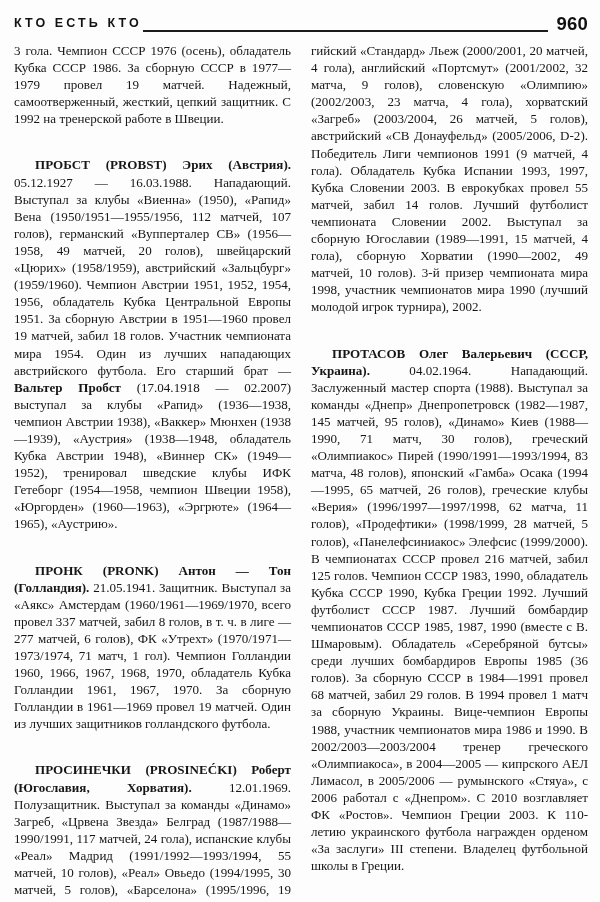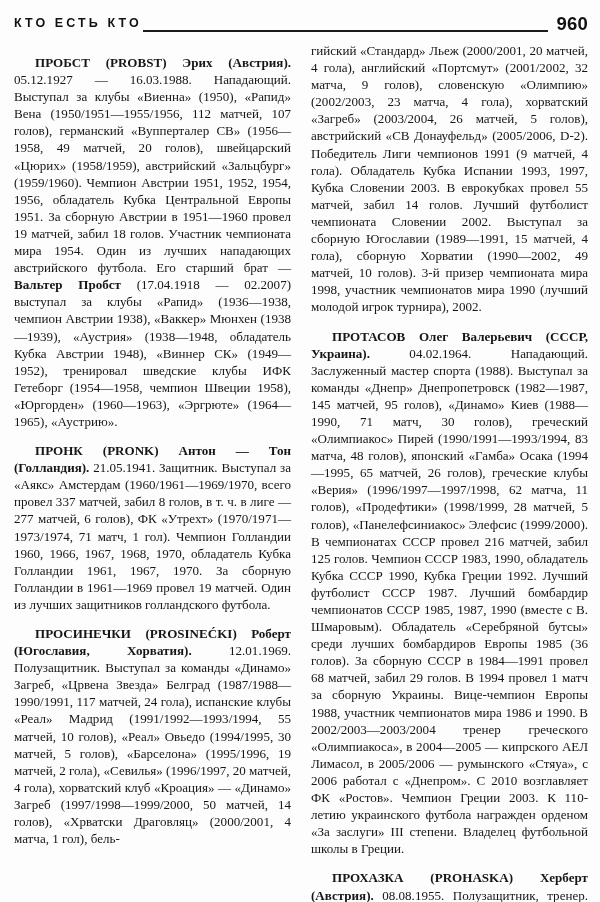--- a/index.html
+++ b/index.html
@@ -75,21 +75,21 @@
     line-height: 17.1px;
     text-align: justify;
     text-justify: inter-word;
     hyphens: manual;
   }
   .col p {
     margin: 0;
   }
   .col p.entry {
     text-indent: 21px;
-    margin-top: 12px;
+    margin-top: 29px;
   }
   .col p.first {
     margin-top: 0;
     text-indent: 0;
   }
   b.hw {
     font-weight: bold;
   }
 </style>
 </head>
@@ -100,20 +100,21 @@
   <div class="running-head">
     <span class="rh-title">КТО ЕСТЬ КТО</span>
     <span class="rh-rule"></span>
     <span class="rh-folio">960</span>
   </div>
 
   <div class="columns">
 
     <div class="col">
 
+      <p class="first">3 гола. Чемпион СССР 1976 (осень), обладатель Кубка СССР 1986. За сборную СССР в 1977—1979 провел 19 матчей. Надежный, самоотверженный, жесткий, цепкий защитник. С 1992 на тренерской работе в Швеции.</p>
 
       <p class="entry"><b class="hw">ПРОБСТ (PROBST) Эрих (Австрия).</b><span> 05.12.1927 — 16.03.1988. Нападающий. Выступал за клубы «Виенна» (1950), «Рапид» Вена (1950/1951—1955/1956, 112 матчей, 107 голов), германский «Вупперталер СВ» (1956—1958, 49 матчей, 20 голов), швейцарский «Цюрих» (1958/1959), австрийский «Зальцбург» (1959/1960). Чемпион Австрии 1951, 1952, 1954, 1956, обладатель Кубка Центральной Европы 1951. За сборную Австрии в 1951—1960 провел 19 матчей, забил 18 голов. Участник чемпионата мира 1954. Один из лучших нападающих австрийского футбола. Его старший брат — </span><b class="hw">Вальтер Пробст</b><span> (17.04.1918 — 02.2007) выступал за клубы «Рапид» (1936—1938, чемпион Австрии 1938), «Ваккер» Мюнхен (1938—1939), «Аустрия» (1938—1948, обладатель Кубка Австрии 1948), «Виннер СК» (1949—1952), тренировал шведские клубы ИФК Гетеборг (1954—1958, чемпион Швеции 1958), «Юргорден» (1960—1963), «Эргрюте» (1964—1965), «Аустрию».</span></p>
 
       <p class="entry"><b class="hw">ПРОНК (PRONK) Антон — Тон (Голландия).</b><span> 21.05.1941. Защитник. Выступал за «Аякс» Амстердам (1960/1961—1969/1970, всего провел 337 матчей, забил 8 голов, в т. ч. в лиге — 277 матчей, 6 голов), ФК «Утрехт» (1970/1971—1973/1974, 71 матч, 1 гол). Чемпион Голландии 1960, 1966, 1967, 1968, 1970, обладатель Кубка Голландии 1961, 1967, 1970. За сборную Голландии в 1961—1969 провел 19 матчей. Один из лучших защитников голландского футбола.</span></p>
 
       <p class="entry"><b class="hw">ПРОСИНЕЧКИ (PROSINEĆKI) Роберт (Югославия, Хорватия).</b><span> 12.01.1969. Полузащитник. Выступал за команды «Динамо» Загреб, «Црвена Звезда» Белград (1987/1988—1990/1991, 117 матчей, 24 гола), испанские клубы «Реал» Мадрид (1991/1992—1993/1994, 55 матчей, 10 голов), «Реал» Овьедо (1994/1995, 30 матчей, 5 голов), «Барселона» (1995/1996, 19 матчей, 2 гола), «Севилья» (1996/1997, 20 матчей, 4 гола), хорватский клуб «Кроация» — «Динамо» Загреб (1997/1998—1999/2000, 50 матчей, 14 голов), «Хрватски Драговляц» (2000/2001, 4 матча, 1 гол), бель-</span></p>
 
     </div>
 
     <div class="col">

